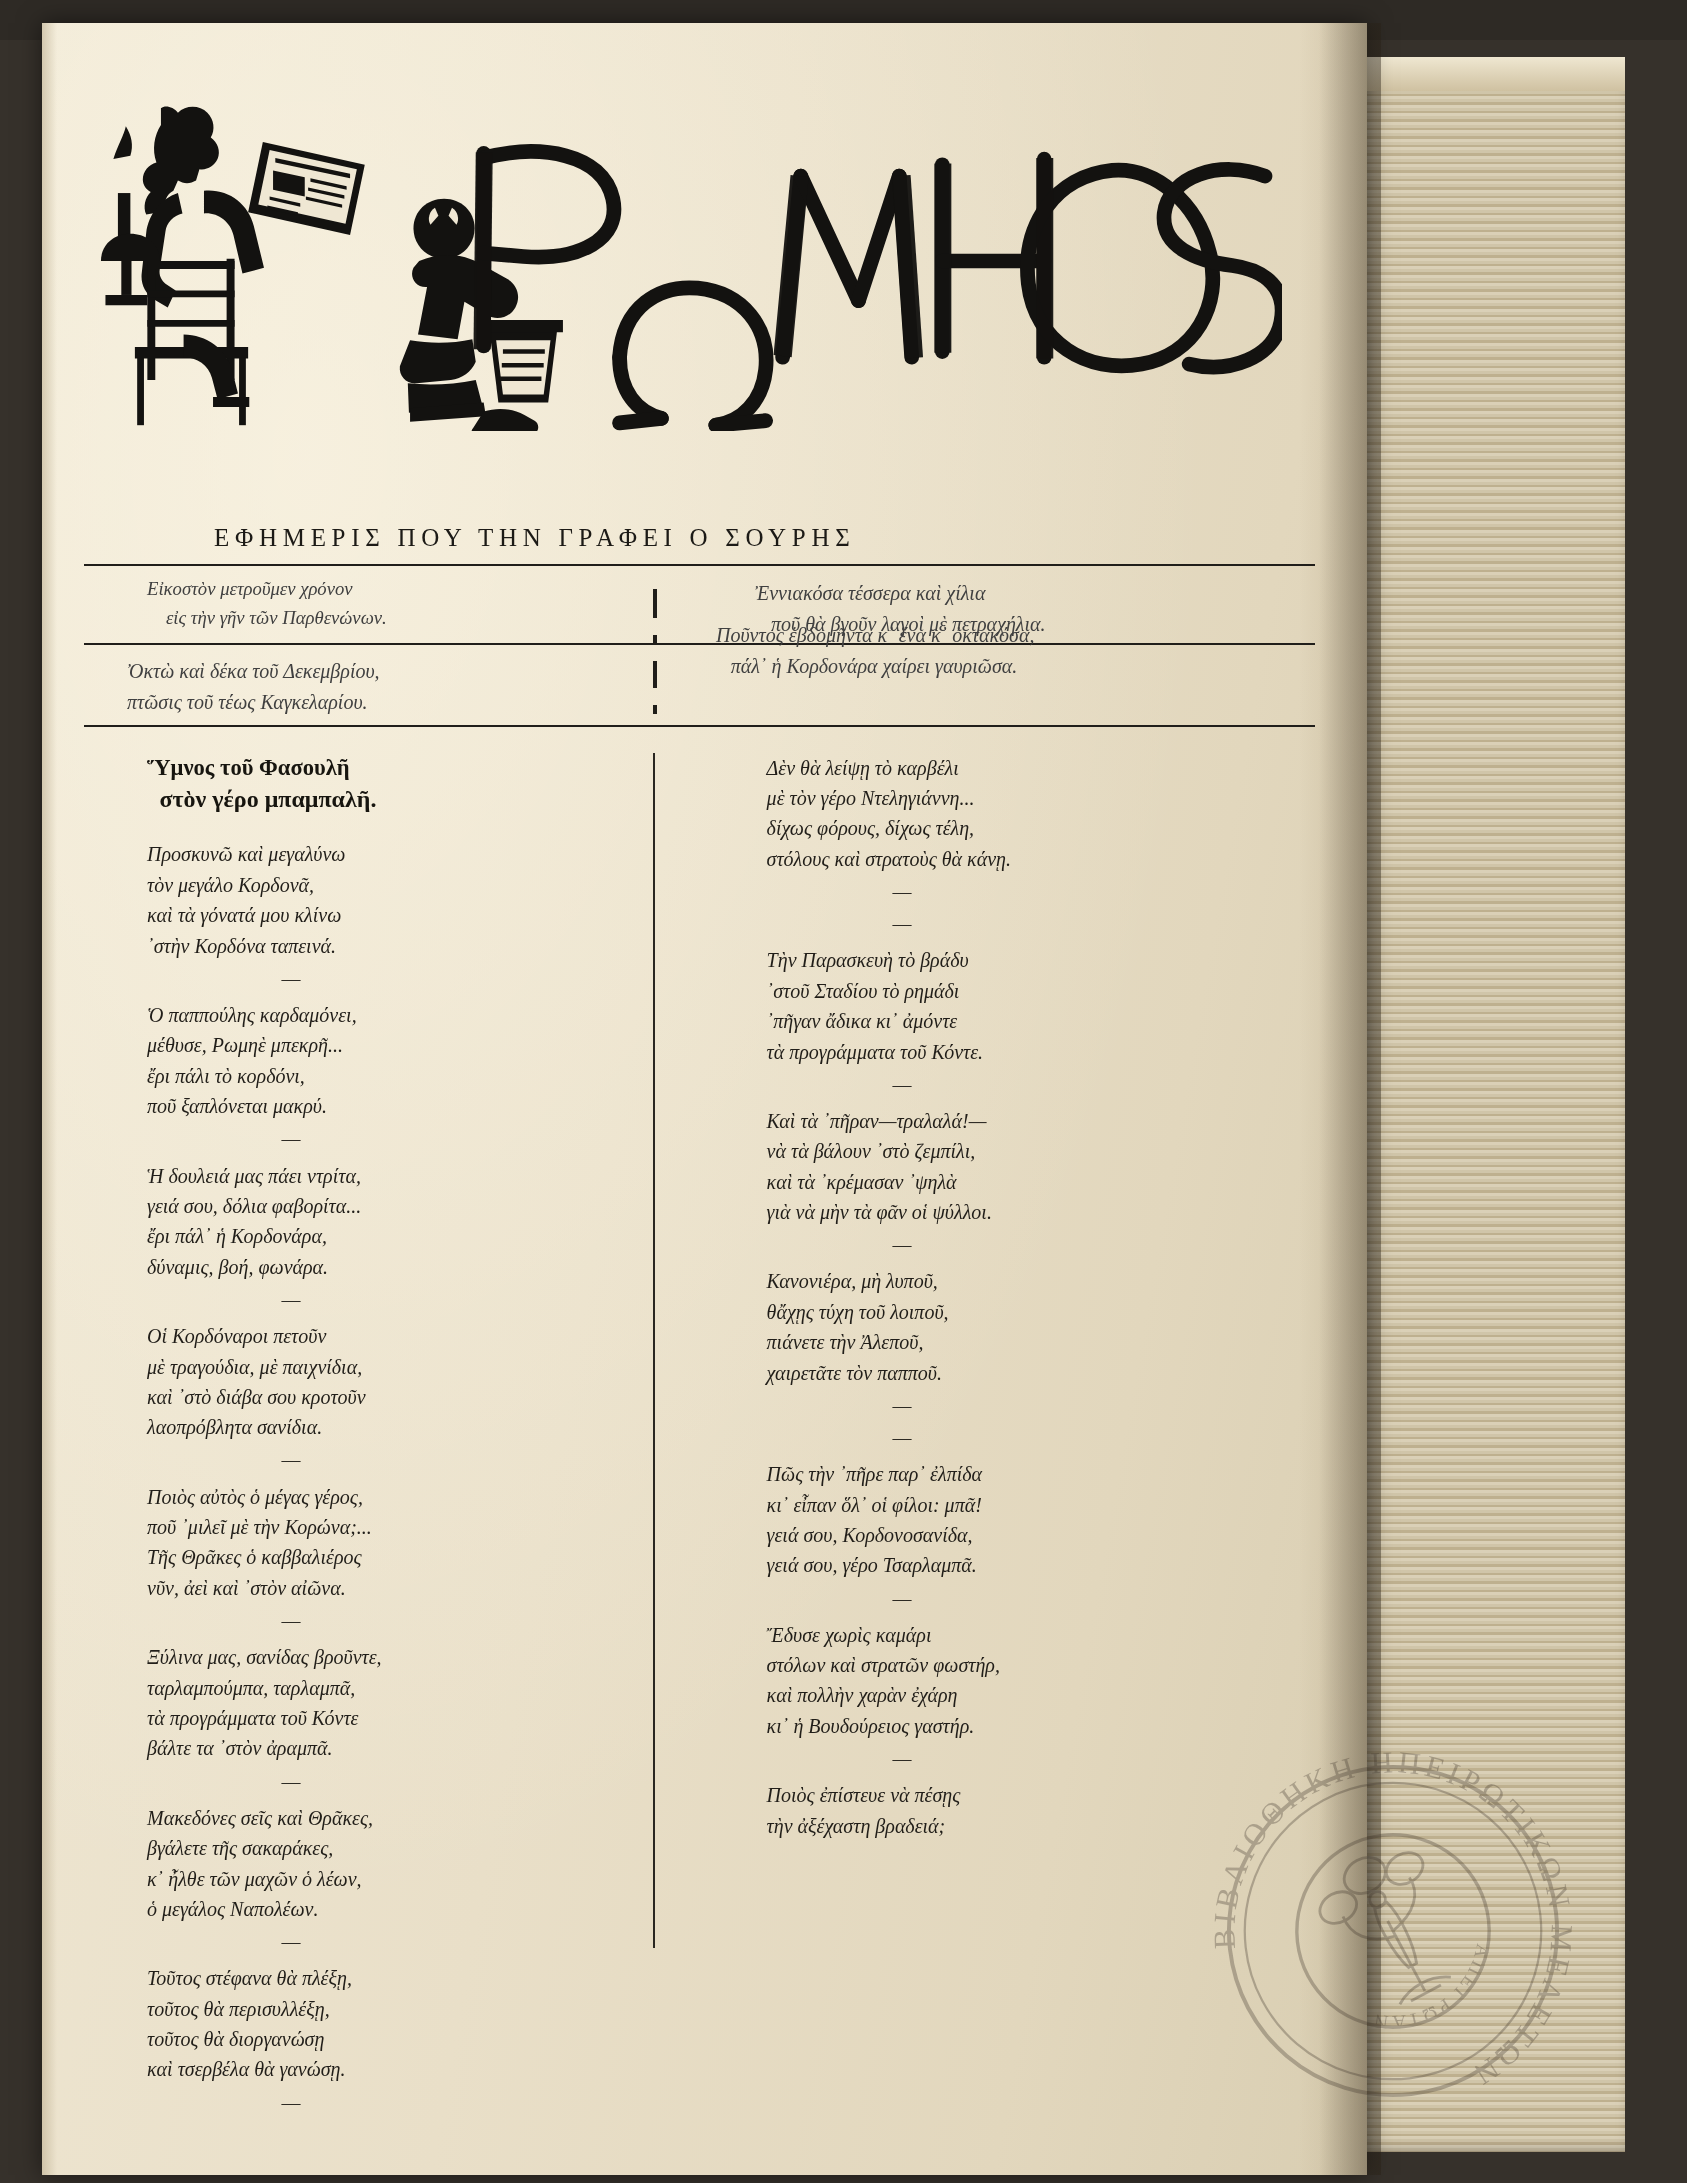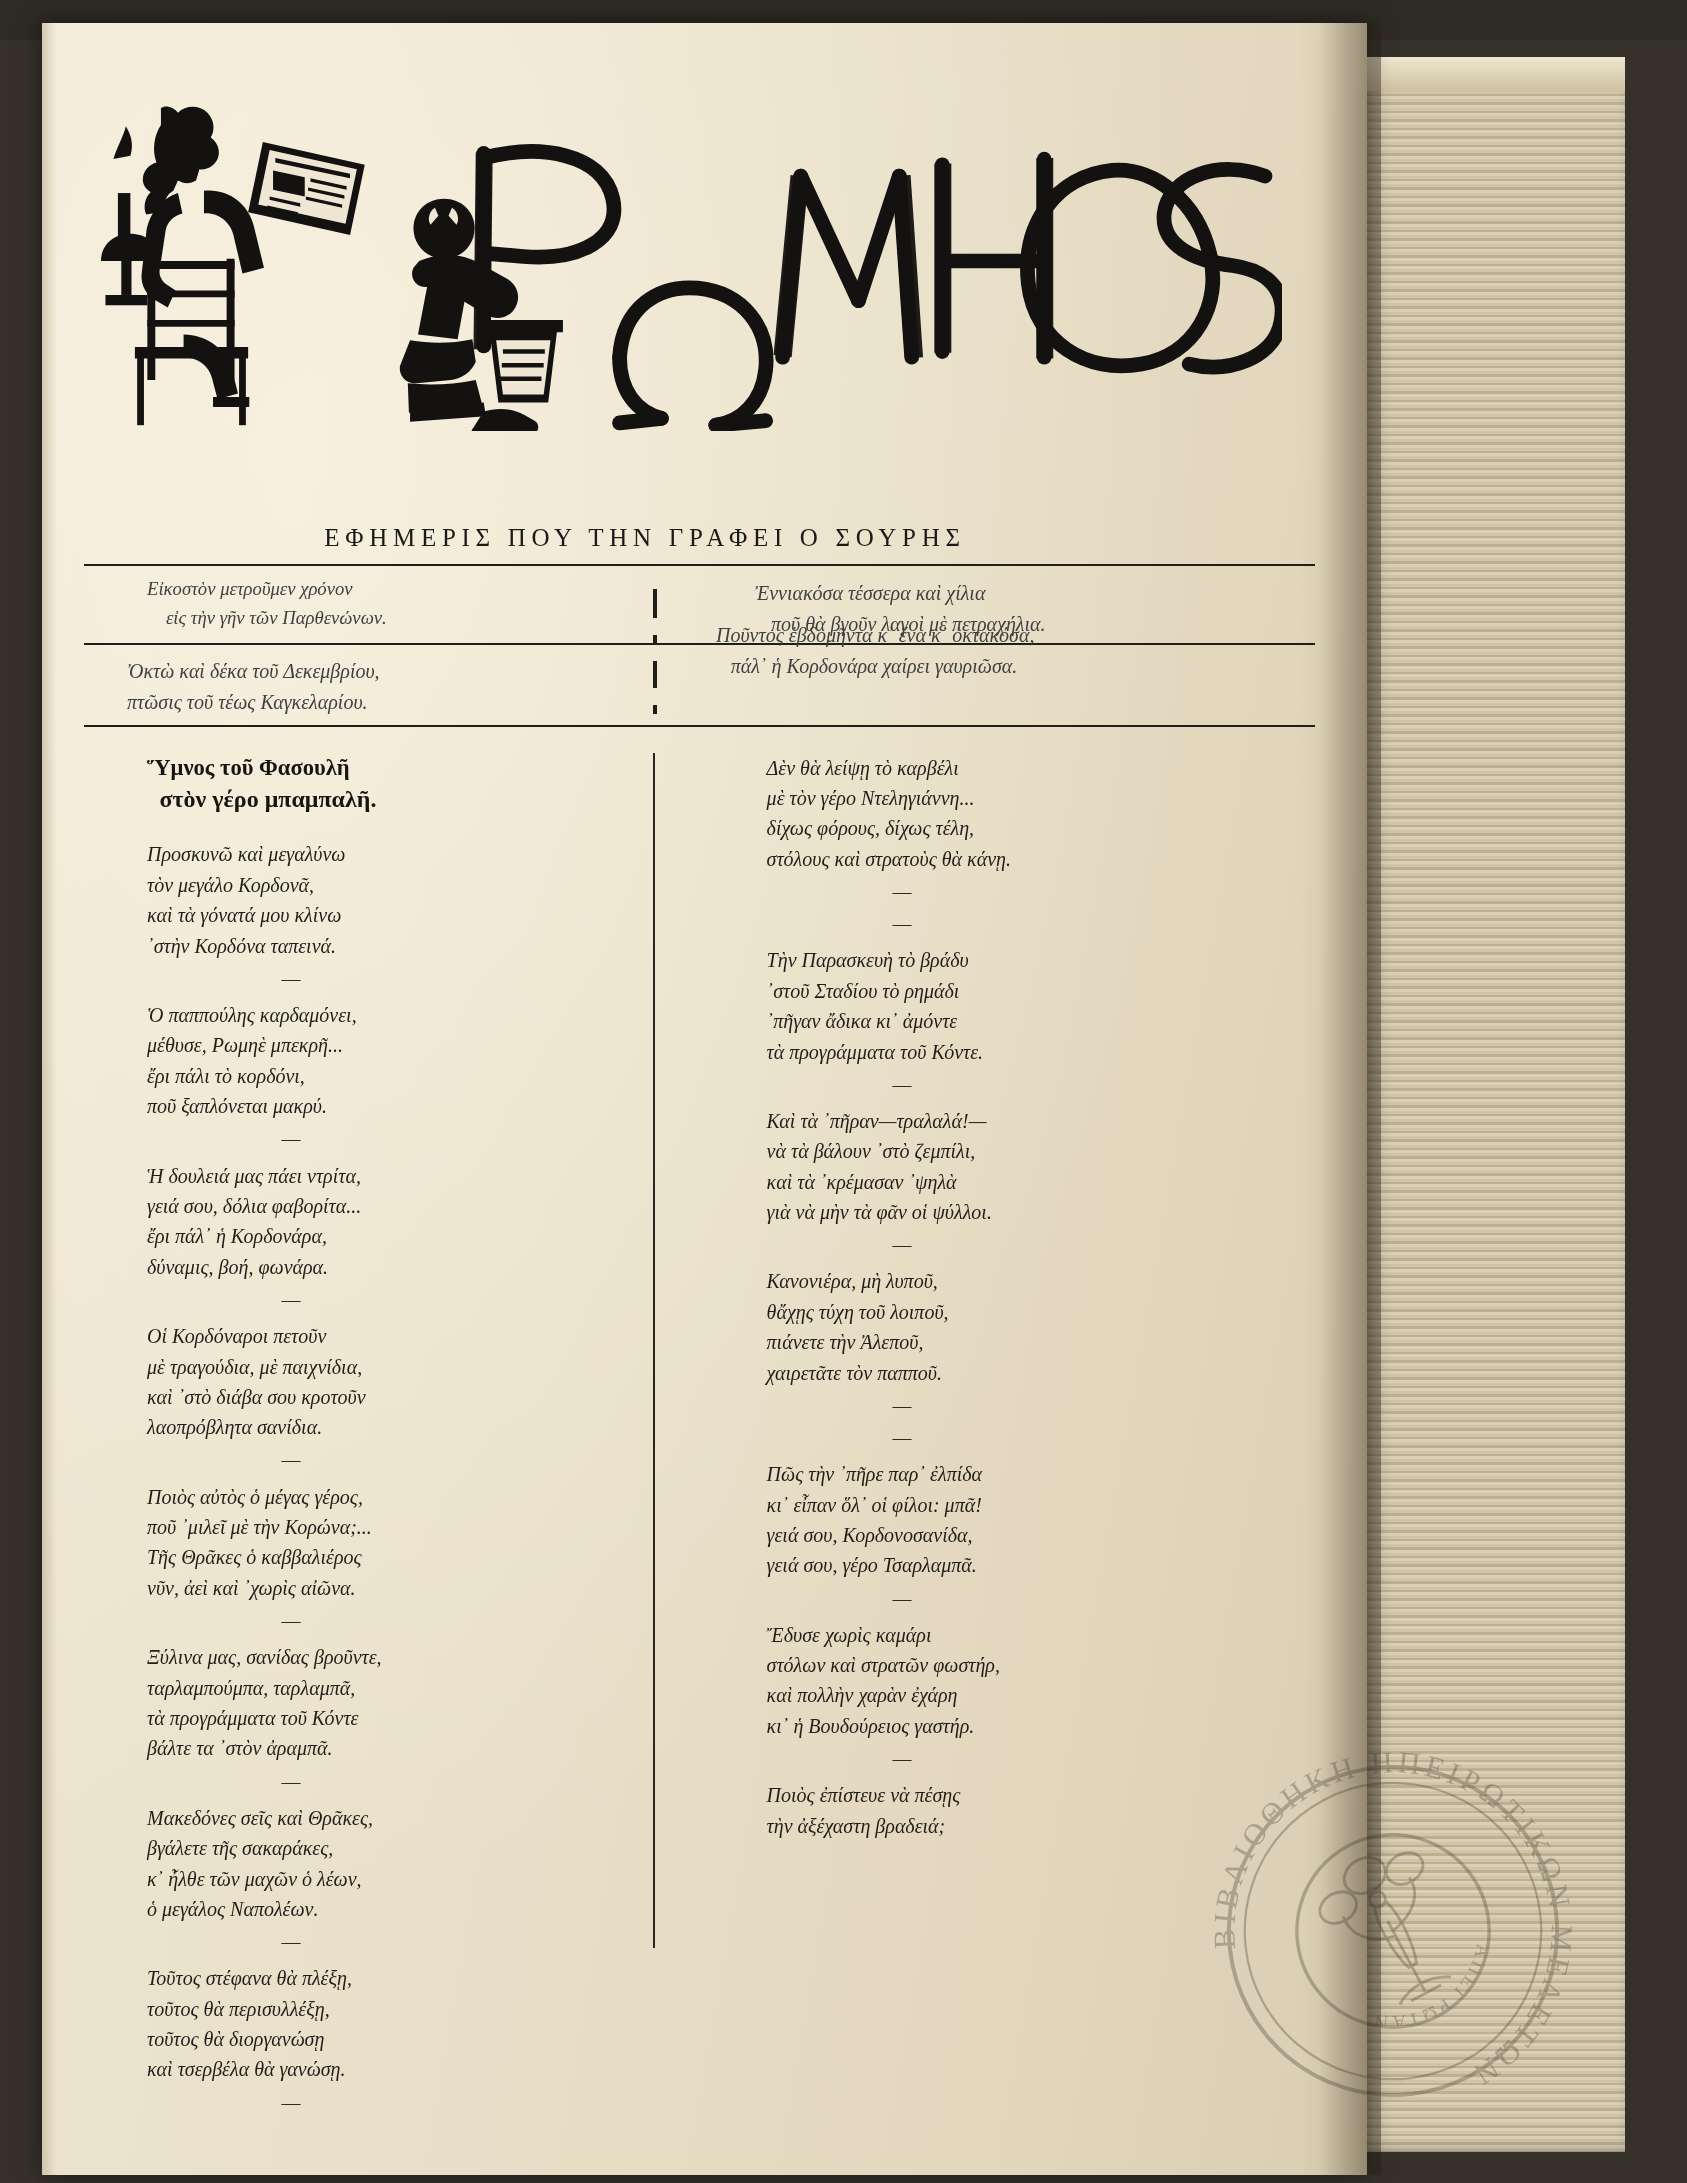--- a/index.html
+++ b/index.html
@@ -97,24 +97,23 @@
   }
   .logo-wrap {
     position: relative;
     width: 1189px;
     height: 340px;
   }
   .logo-svg { display:block; }
 
   .subtitle {
     position: absolute;
-    left: 184px;
+    left: 172px;
     top: 501px;
     width: 838px;
-    text-align: center;
     font-size: 25px;
     letter-spacing: 5.7px;
     color: #1c1a16;
     font-family: "Liberation Serif", serif;
   }
 
   .rule {
     position: absolute;
     background: #201e1a;
   }
@@ -391,21 +390,21 @@
       <span class="vs">μὲ τραγούδια, μὲ παιχνίδια,</span>
       <span class="vs">καὶ ᾿στὸ διάβα σου κροτοῦν</span>
       <span class="vs">λαοπρόβλητα σανίδια.</span>
     </div>
     <div class="sep"></div>
 
     <div class="stanza">
       <span class="vs">Ποιὸς αὐτὸς ὁ μέγας γέρος,</span>
       <span class="vs">ποῦ ᾿μιλεῖ μὲ τὴν Κορώνα;...</span>
       <span class="vs">Τῆς Θρᾶκες ὁ καββαλιέρος</span>
-      <span class="vs">νῦν, ἀεὶ καὶ ᾿χωρὶς αἰῶνα.</span>
+      <span class="vs">νῦν, ἀεὶ καὶ ᾿στὸν αἰῶνα.</span>
     </div>
     <div class="sep"></div>
 
     <div class="stanza">
       <span class="vs">Ξύλινα μας, σανίδας βροῦντε,</span>
       <span class="vs">ταρλαμπούμπα, ταρλαμπᾶ,</span>
       <span class="vs">τὰ προγράμματα τοῦ Κόντε</span>
       <span class="vs">βάλτε τα ᾿στὸν ἀραμπᾶ.</span>
     </div>
     <div class="sep"></div>

